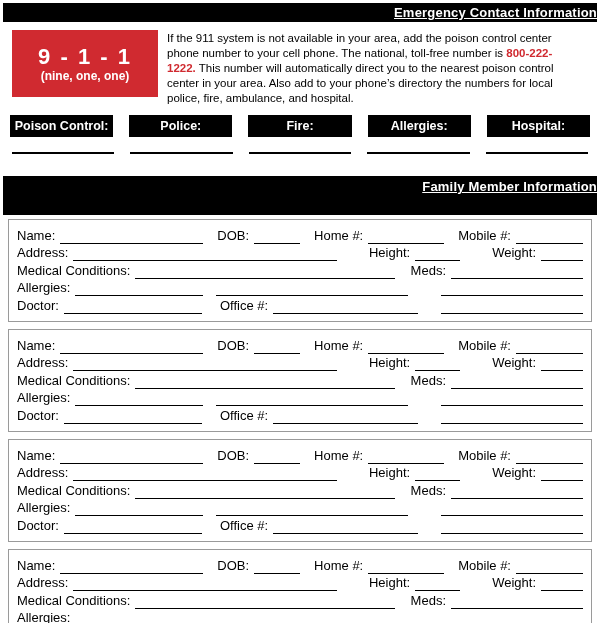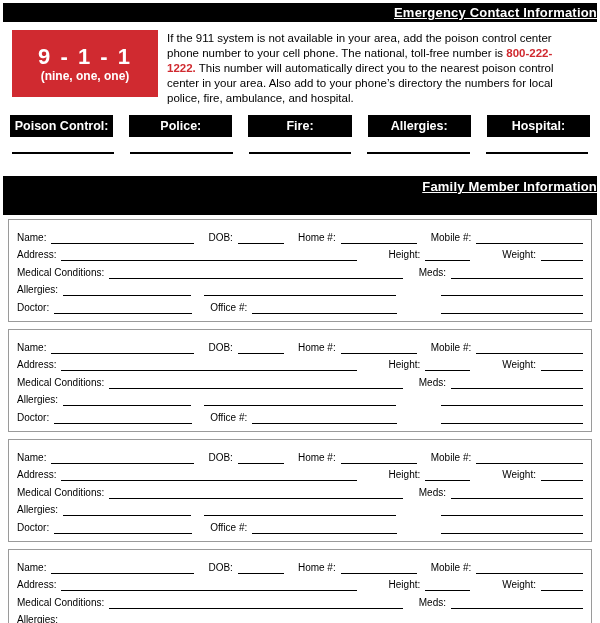--- a/index.html
+++ b/index.html
@@ -46,21 +46,21 @@
     text-align: center; height: 22px; line-height: 22px;
   }
   .contacts-lines { display: flex; gap: 16px; margin: 15px 12px 0; }
   .contact-line { flex: 1; border-bottom: 2px solid #000; height: 2px; }
 
   #members { margin-top: 4px; display: flex; flex-direction: column; gap: 7px; }
   .member-box {
     border: 1px solid #9a9a9a; margin: 0 8px;
     padding: 6px 8px 7px; background: #fff;
   }
-  .frow { display: flex; align-items: flex-end; height: 17.6px; font-size: 10px; }
+  .frow { display: flex; align-items: flex-end; height: 17.6px; font-size: 13px; }
   .lbl { white-space: nowrap; margin-right: 5px; padding-bottom: 1px; }
   .g14 { margin-left: 14px; } .g12 { margin-left: 12px; padding-left: 20px; } .g10 { margin-left: 18px; }
   .line { border-bottom: 1px solid #000; height: 12px; flex: none; }
   .fx { flex: 1; }
   .w-name { width: 143px; } .w-dob { width: 46px; } .w-home { width: 76px; }
   .w-height { width: 45px; } .w-weight { width: 42px; }
   .w-medical { margin-right: 16px; }
   .w-meds { width: 132px; }
   .w-allergies { width: 128px; } .w-allergies2 { width: 192px; margin-left: 13px; }
   .w-doctor { width: 138px; } .w-office { width: 145px; }

